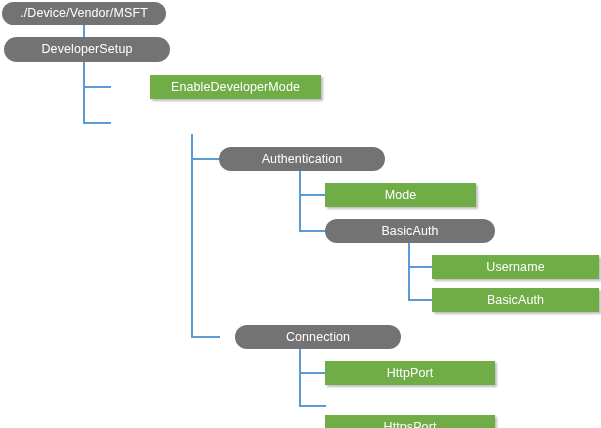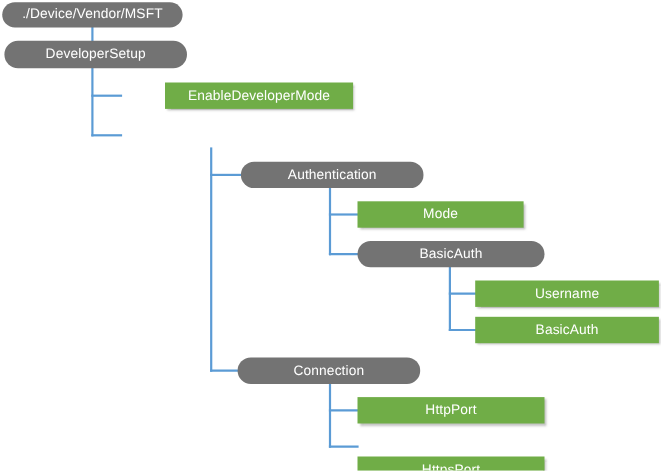--- a/index.html
+++ b/index.html
@@ -115,21 +115,21 @@
   </div>
 
   <div class="node shape-rect" style="left:432px; top:255px; width:167px; height:24px;text-align:right;">
     <span class="node-label">Username</span>
   </div>
 
   <div class="node shape-rect" style="left:432px; top:288px; width:167px; height:24px;">
     <span class="node-label">BasicAuth</span>
   </div>
 
-  <div class="node shape-pill" style="left:216px; top:325px; width:166px; height:24px;">
+  <div class="node shape-pill" style="left:235px; top:325px; width:166px; height:24px;">
     <span class="node-label">Connection</span>
   </div>
 
   <div class="node shape-rect" style="left:325px; top:361px; width:170px; height:24px;">
     <span class="node-label">HttpPort</span>
   </div>
 
   <div class="node shape-rect" style="left:325px; top:372px; width:170px; height:24px;margin-top:43px;">
     <span class="node-label">HttpsPort</span>
   </div>

